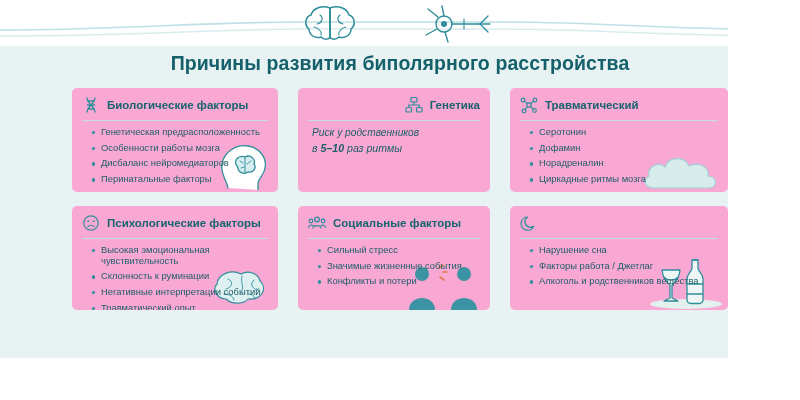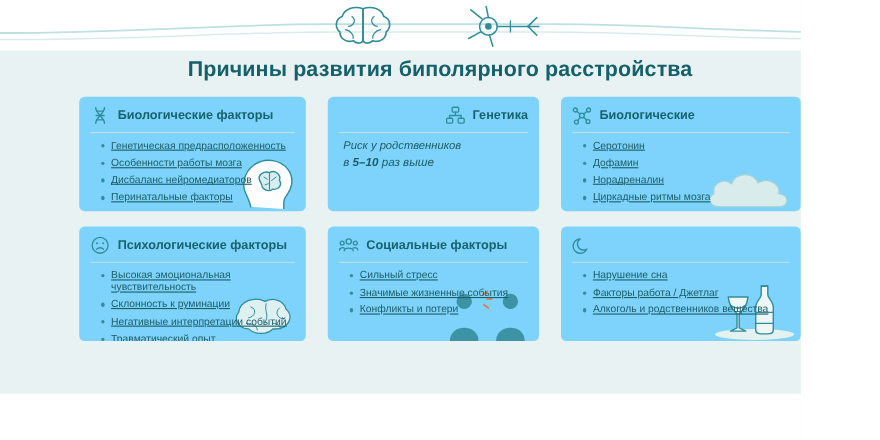--- a/index.html
+++ b/index.html
@@ -66,21 +66,21 @@
     left: 72px;
     top: 88px;
     width: 656px;
     display: grid;
     grid-template-columns: 206px 192px 218px;
     grid-template-rows: 104px 104px;
     column-gap: 20px;
     row-gap: 14px;
   }
   .card {
-    background: #7dd3fc;
+    background: #f9a8d4;
     border-radius: 5px;
     position: relative;
     padding: 8px 10px 6px 10px;
     box-sizing: border-box;
     overflow: hidden;
   }
   .card-head {
     display: flex;
     align-items: center;
     gap: 7px;
@@ -107,21 +107,20 @@
     position: relative;
     z-index: 2;
   }
   ul.items li {
     font-size: 9.4px;
     color: #1d5d66;
     line-height: 1.12;
     margin-bottom: 5.2px;
     position: relative;
     padding-left: 9px;
-    text-decoration: underline;
   }
   ul.items li::before {
     content: "";
     position: absolute;
     left: 0;
     top: 4px;
     width: 3.4px;
     height: 3.4px;
     border-radius: 50%;
     background: #2d8f9b;
@@ -248,37 +247,37 @@
             <rect x="6" y="1.5" width="6" height="4.5" rx="1"></rect>
             <rect x="1" y="11.5" width="5.5" height="4.5" rx="1"></rect>
             <rect x="11.5" y="11.5" width="5.5" height="4.5" rx="1"></rect>
             <path d="M9 6 L9 9 M3.8 11.5 L3.8 9 L14.2 9 L14.2 11.5" stroke-linecap="round"></path>
           </g>
         </svg>
         <div class="card-title">Генетика</div>
       </div>
       <div class="genetics-box">
         <div class="genetics-line1">Риск у родственников</div>
-        <div class="genetics-line2"><span>в </span><b>5–10</b><span> раз выше</span></div>
+        <div class="genetics-line2"><span>в </span><b>5–10</b><span> раз ритмы</span></div>
       </div>
     </div>
 
     <div class="card">
       <div class="card-head">
         <svg class="hicon" viewBox="0 0 18 18">
           <g fill="none" stroke="#2f8e9b" stroke-width="1.2">
             <circle cx="9" cy="9" r="2.2"></circle>
             <circle cx="3" cy="4" r="1.8"></circle>
             <circle cx="15" cy="4" r="1.8"></circle>
             <circle cx="4" cy="15" r="1.8"></circle>
             <circle cx="14.5" cy="14.5" r="1.8"></circle>
             <path d="M7.4 7.6 L4.4 5.3 M10.6 7.6 L13.6 5.3 M7.6 10.6 L5.2 13.4 M10.6 10.5 L13.2 13.1" stroke-linecap="round"></path>
           </g>
         </svg>
-        <div class="card-title">Биологические</div>
+        <div class="card-title">Травматический</div>
       </div>
       <ul class="items">
         <li>Серотонин</li>
         <li>Дофамин</li>
         <li>Норадреналин</li>
         <li>Циркадные ритмы мозга</li>
       </ul>
       <svg class="card-art art-cloud" viewBox="0 0 86 44">
         <path d="M14 40 C 5 40, 2 32, 9 28 C 7 19, 18 13, 25 19 C 29 8, 45 8, 49 18 C 58 13, 70 19, 68 28 C 78 29, 78 40, 68 40 Z" fill="#d9ecec" stroke="#9fd2d8" stroke-width="1.2"></path>
       </svg>

